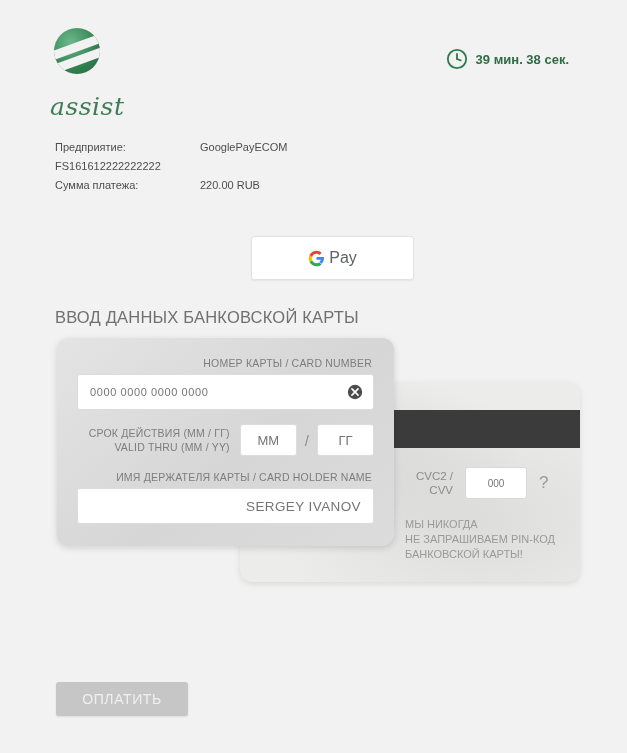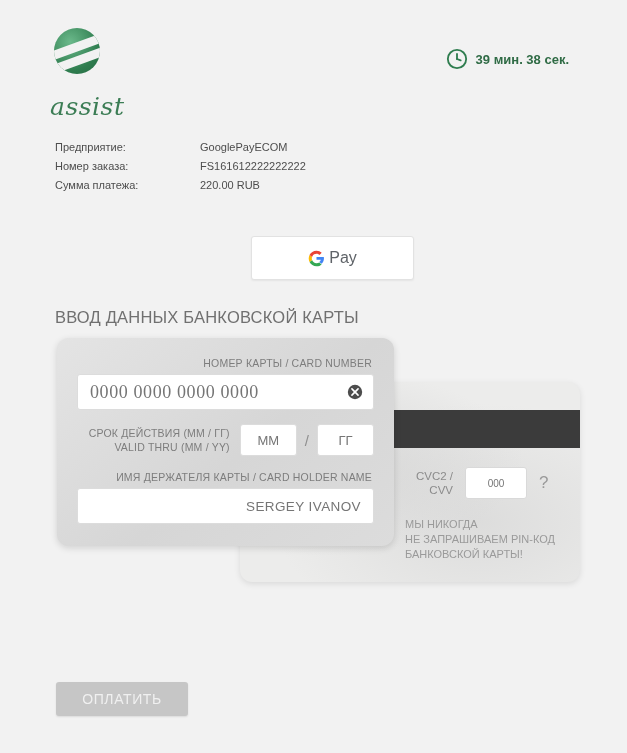--- a/index.html
+++ b/index.html
@@ -224,24 +224,24 @@
     position: relative;
     margin: 0 4px;
   }
   .card-number-input {
     width: 100%;
     height: 36px;
     box-sizing: border-box;
     border: 1px solid #dcdcdc;
     border-radius: 3px;
     background: #ffffff;
-    font-size: 18px;
+    font-size: 11px;
     color: #be185d;
     padding: 0 34px 0 12px;
-    font-family: Liberation Serif, serif;
+    font-family: Liberation Sans, sans-serif;
     outline: none;
     letter-spacing: 0.6px;
   }
   .clear-icon {
     position: absolute;
     right: 10px; top: 9px;
     width: 18px; height: 18px;
     cursor: pointer;
   }
   .expiry-row {
@@ -328,21 +328,20 @@
       <span class="timer-text">39 мин. 38 сек.</span>
     </div>
   </div>
 
   <div class="order-info">
     <div class="order-row">
       <span class="order-label">Предприятие:</span>
       <span class="order-value">GooglePayECOM</span>
     </div>
     <div class="order-row">
-      <span class="order-label">Номер заказа:</span>
       <span class="order-value">FS161612222222222</span>
     </div>
     <div class="order-row">
       <span class="order-label">Сумма платежа:</span>
       <span class="order-value">220.00 RUB</span>
     </div>
   </div>
 
   <div class="gpay-button">
     <div class="gpay-inner">

